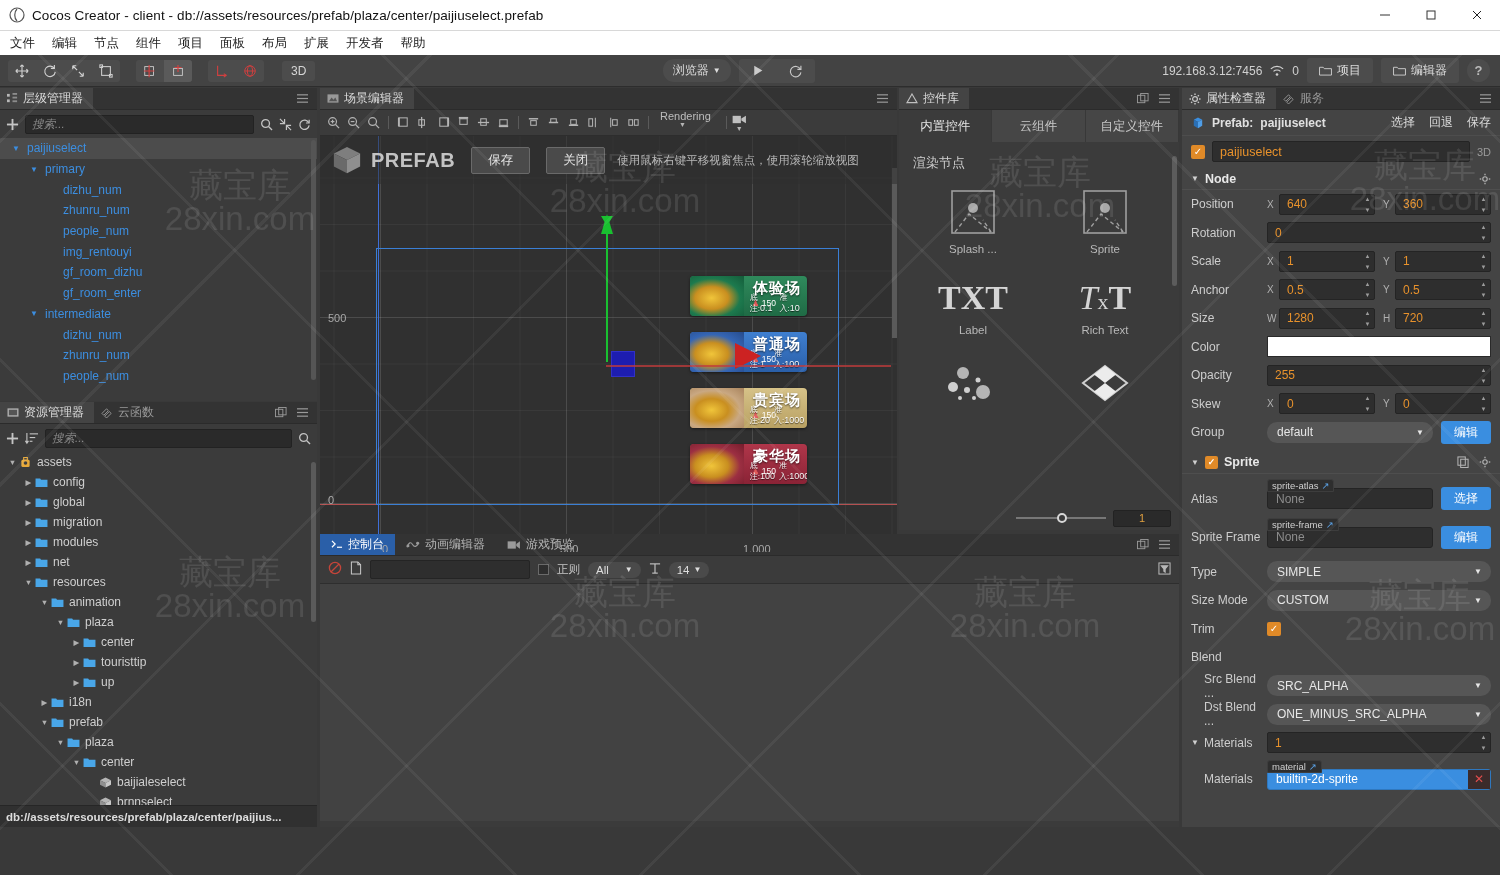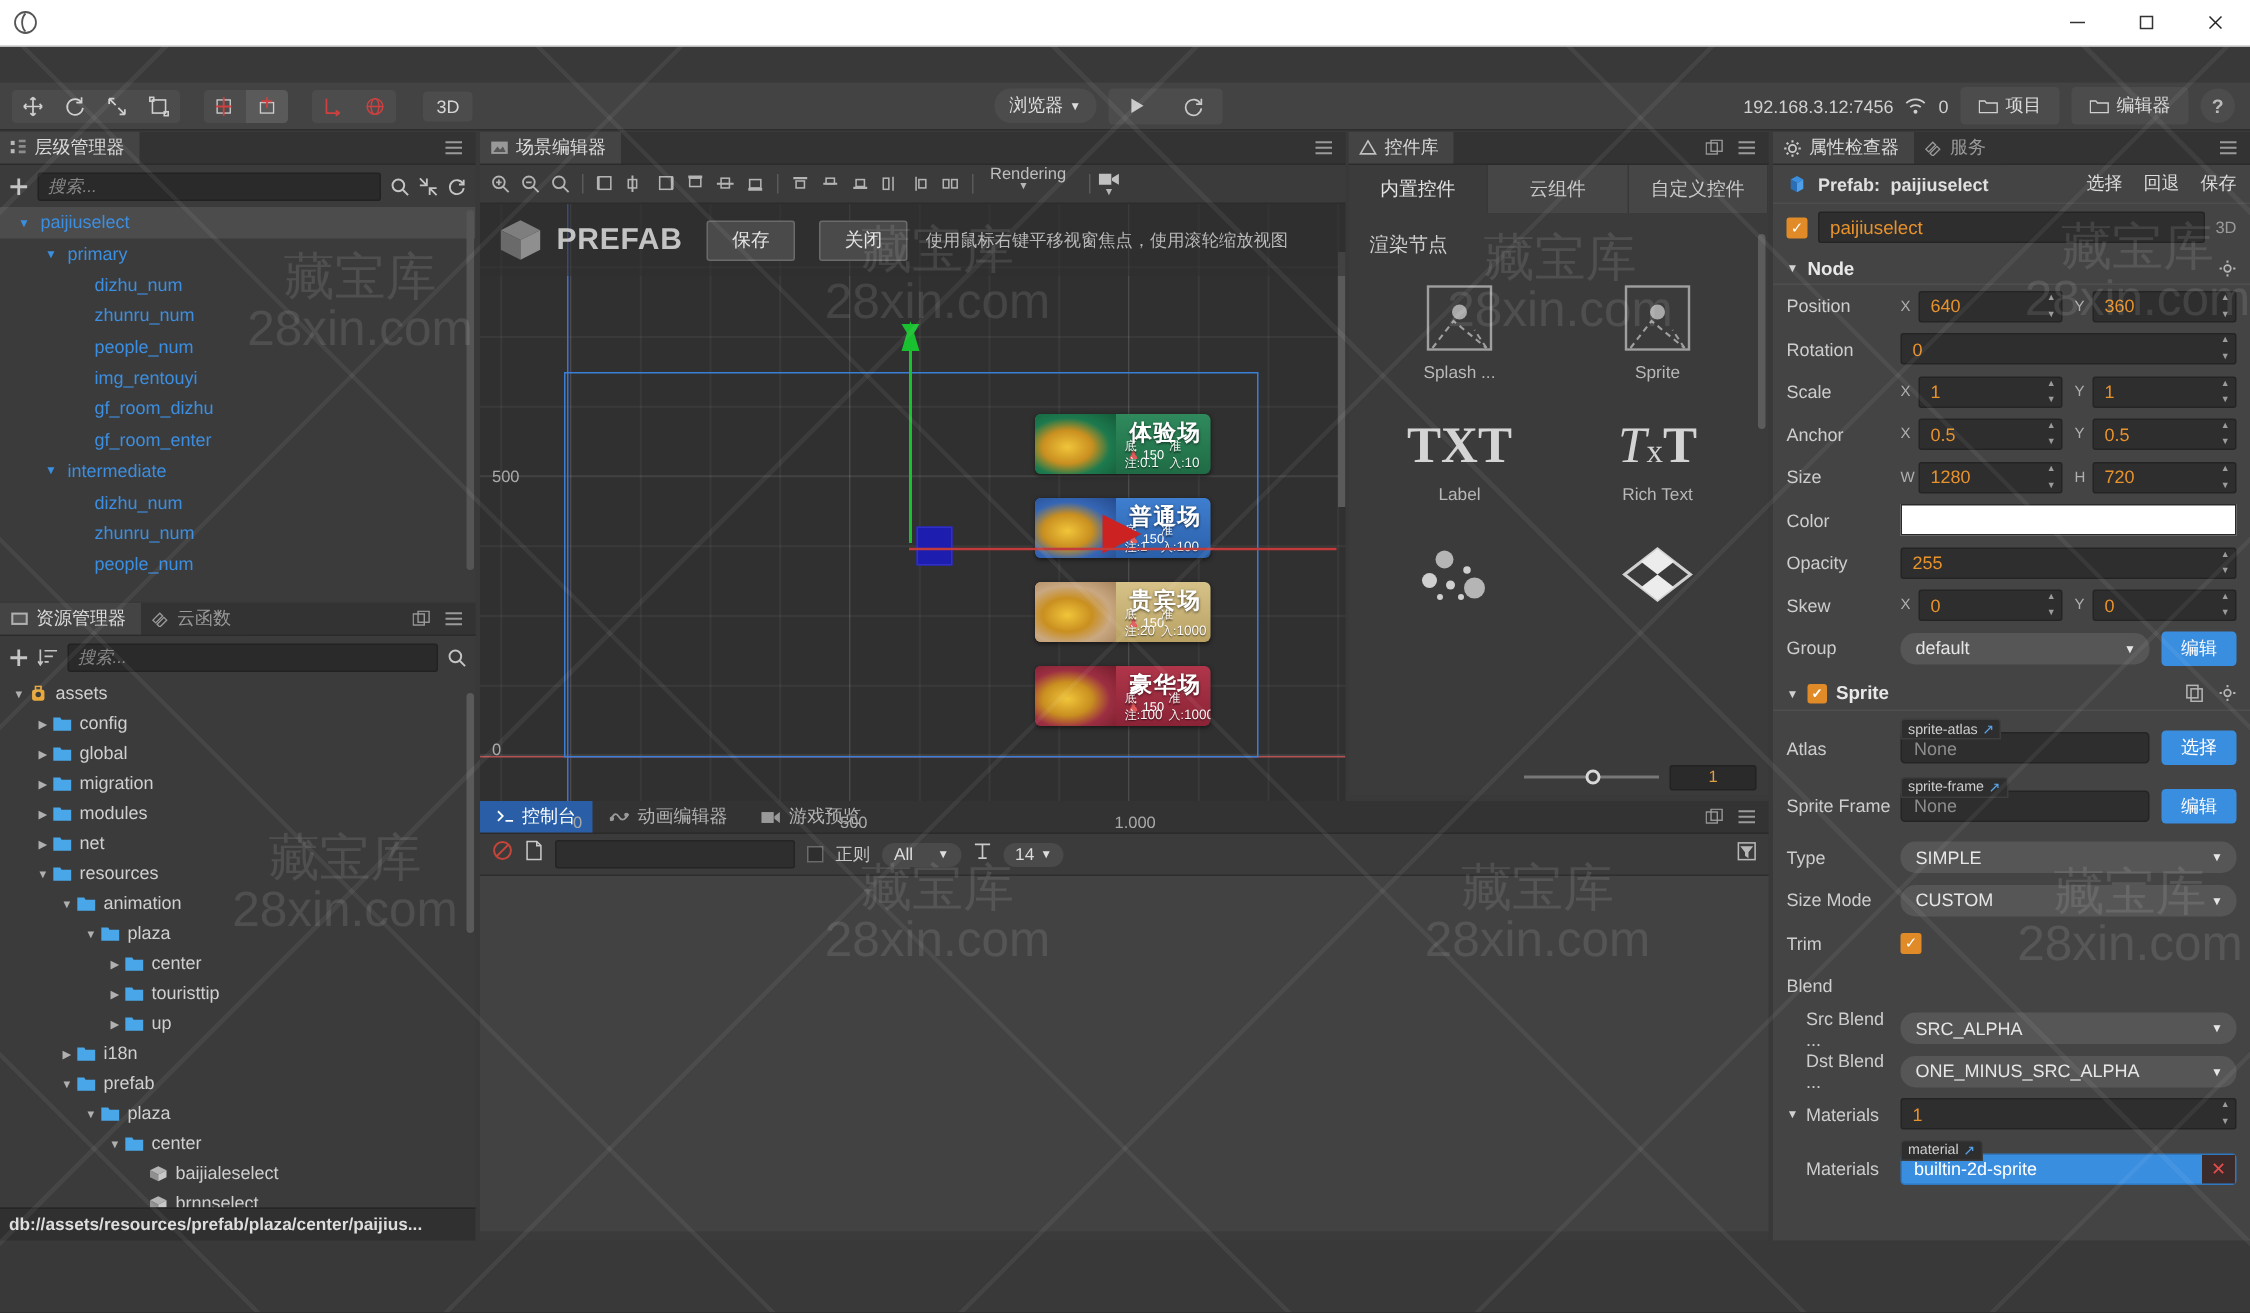--- a/index.html
+++ b/index.html
@@ -458,40 +458,53 @@
 </head>
 <body>
 
 <div id="app">
 
   <div class="titlebar">
     <svg class="tb-icon" viewBox="0 0 16 16">
       <circle cx="8" cy="8" r="7" fill="none" stroke="#555" stroke-width="1.2"></circle>
       <path d="M8 2 C5 5 5 11 8 14" fill="none" stroke="#555" stroke-width="1.2"></path>
     </svg>
+    <span class="tb-title">Cocos Creator - client - db://assets/resources/prefab/plaza/center/paijiuselect.prefab</span>
     <div class="tb-ctrls">
       <div class="tb-btn">
         <svg width="12" height="12" viewBox="0 0 12 12">
             <line x1="1" y1="6" x2="11" y2="6" stroke="#333" stroke-width="1"></line>
           </svg>
       </div>
       <div class="tb-btn">
         <svg width="12" height="12" viewBox="0 0 12 12">
             <rect x="2" y="2" width="8" height="8" fill="none" stroke="#333" stroke-width="1"></rect>
           </svg>
       </div>
       <div class="tb-btn close">
         <svg width="12" height="12" viewBox="0 0 12 12">
             <line x1="2" y1="2" x2="10" y2="10" stroke="currentColor" stroke-width="1"></line>
             <line x1="10" y1="2" x2="2" y2="10" stroke="currentColor" stroke-width="1"></line>
           </svg>
       </div>
     </div>
   </div>
 
+  <div class="menubar">
+    <div class="menu-item">文件</div>
+    <div class="menu-item">编辑</div>
+    <div class="menu-item">节点</div>
+    <div class="menu-item">组件</div>
+    <div class="menu-item">项目</div>
+    <div class="menu-item">面板</div>
+    <div class="menu-item">布局</div>
+    <div class="menu-item">扩展</div>
+    <div class="menu-item">开发者</div>
+    <div class="menu-item">帮助</div>
+  </div>
 
   <div class="toolbar">
     <div class="tgroup">
       <div class="tbtn">
         <svg width="14" height="14" viewBox="0 0 16 16" fill="none" stroke="currentColor" stroke-width="1.3">
           <path d="M8 1v14M1 8h14M8 1l-2 2M8 1l2 2M8 15l-2-2M8 15l2-2M1 8l2-2M1 8l2 2M15 8l-2-2M15 8l-2 2"></path>
         </svg>
       </div>
       <div class="tbtn">
         <svg width="14" height="14" viewBox="0 0 16 16" fill="none" stroke="currentColor" stroke-width="1.3">

